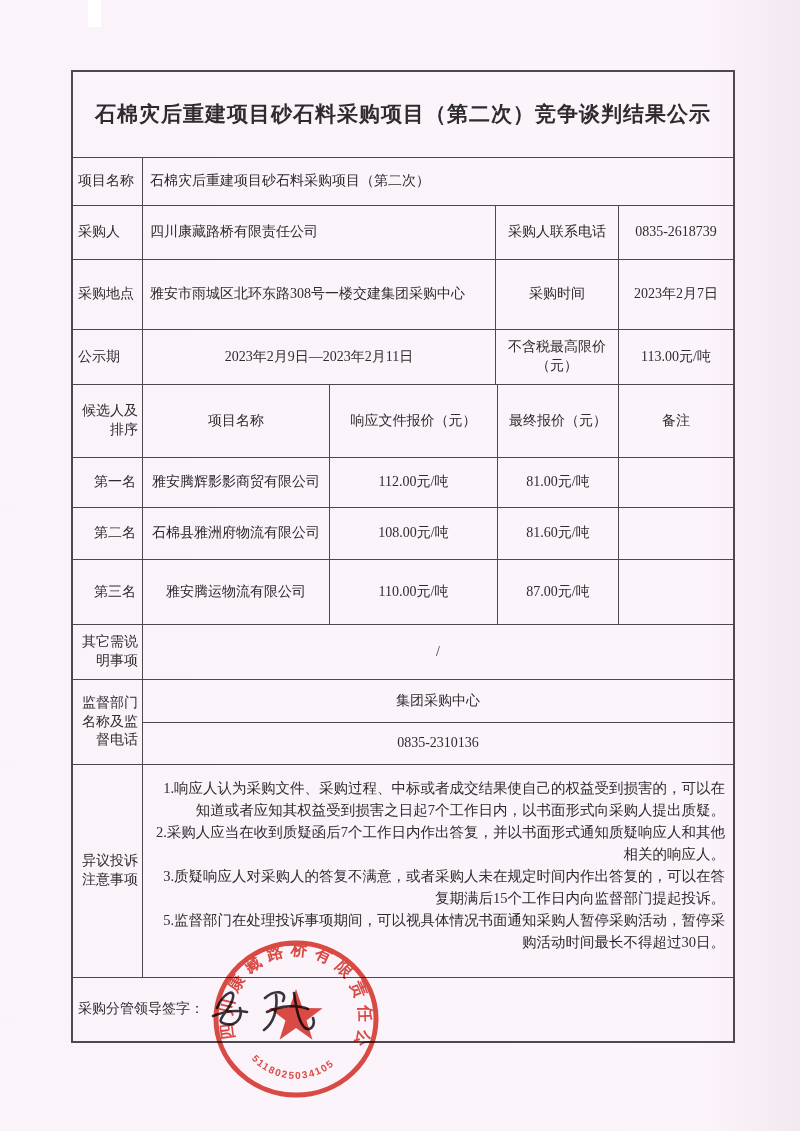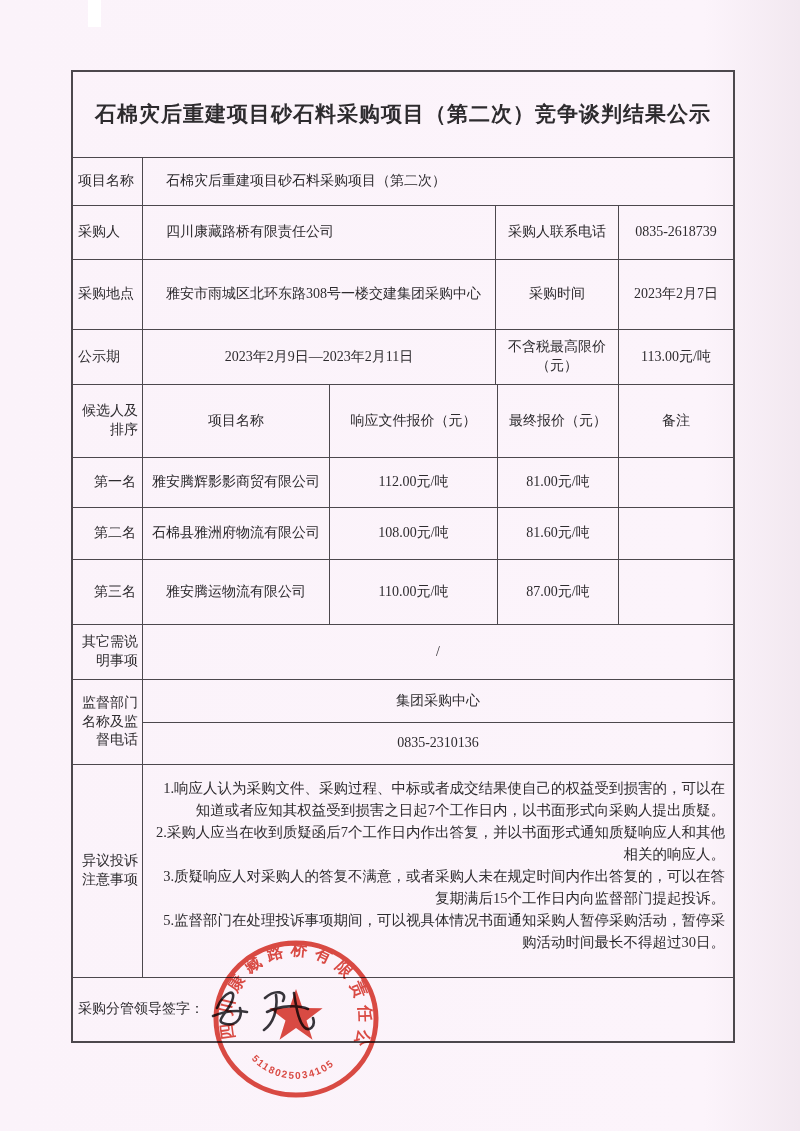--- a/index.html
+++ b/index.html
@@ -27,21 +27,21 @@
     background: transparent;
   }
   .row { display: flex; flex-direction: row; border-top: 1.5px solid #4c484d; }
   .row.first { border-top: none; align-items: center; }
   .cell {
     display: flex; align-items: center; justify-content: center;
     text-align: center; font-size: 14px; line-height: 1.35;
     padding: 2px 4px; overflow: hidden;
   }
   .cell + .cell { border-left: 1.5px solid #4c484d; }
-  .cell.left { justify-content: flex-start; text-align: left; padding-left: 23px; }
+  .cell.left { justify-content: flex-start; text-align: left; padding-left: 7px; }
   .lbl { width: 69px; justify-content: flex-start; text-align: right; padding-left: 5px; }
   .lbl.center { justify-content: center; text-align: center; padding-left: 19px; }
   .w353 { width: 353px; }
   .w123 { width: 123px; }
   .w187 { width: 187px; }
   .w168 { width: 168px; }
   .w121 { width: 121px; }
   .grow { flex: 1; }
   .title-cell {
     flex: 1; font-family: "Liberation Sans", "DejaVu Sans", sans-serif;

